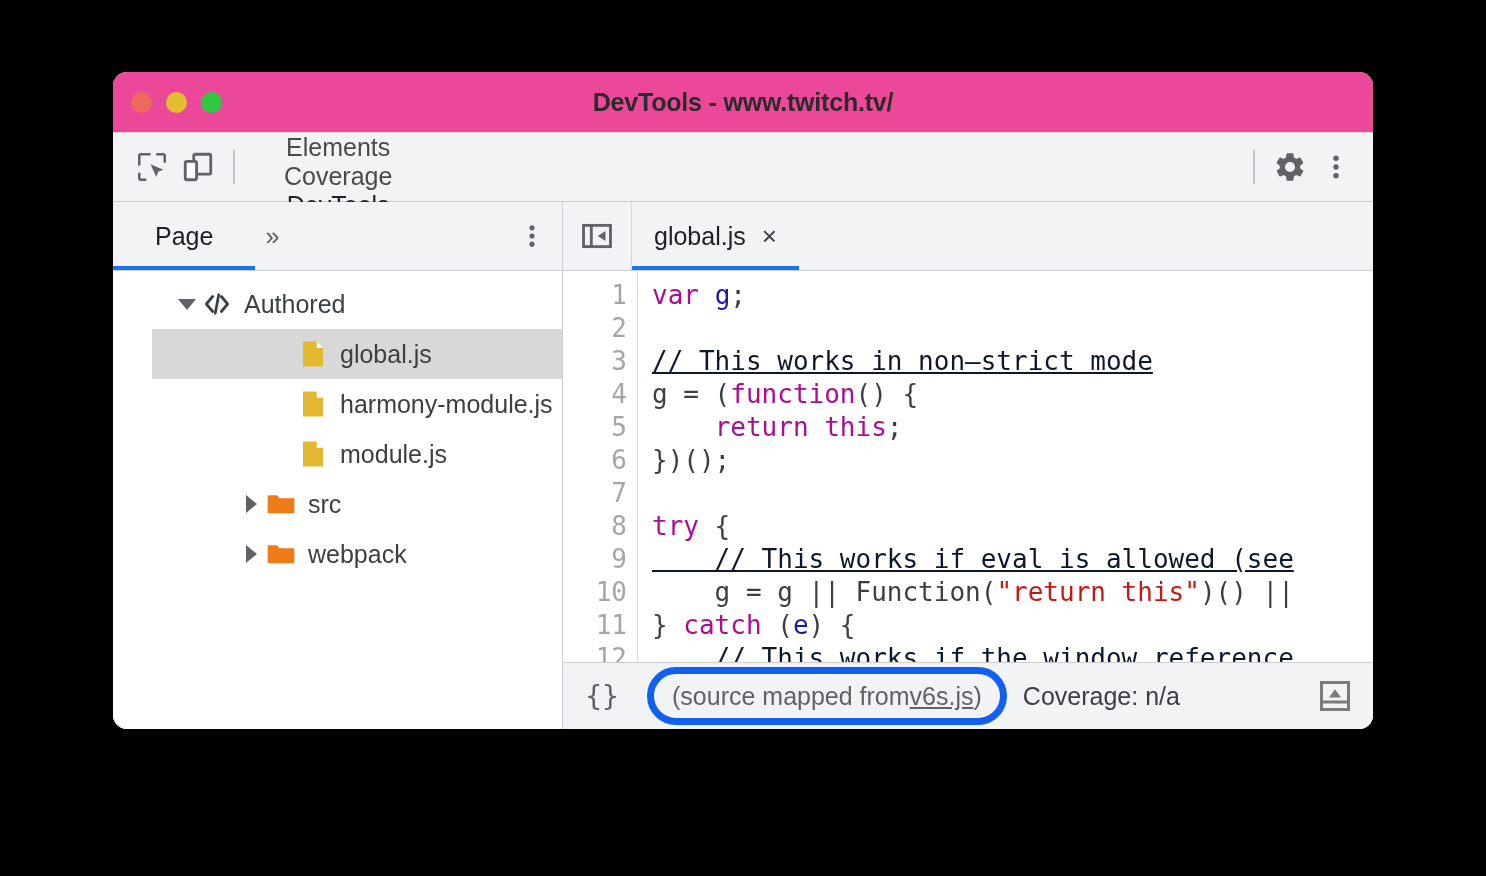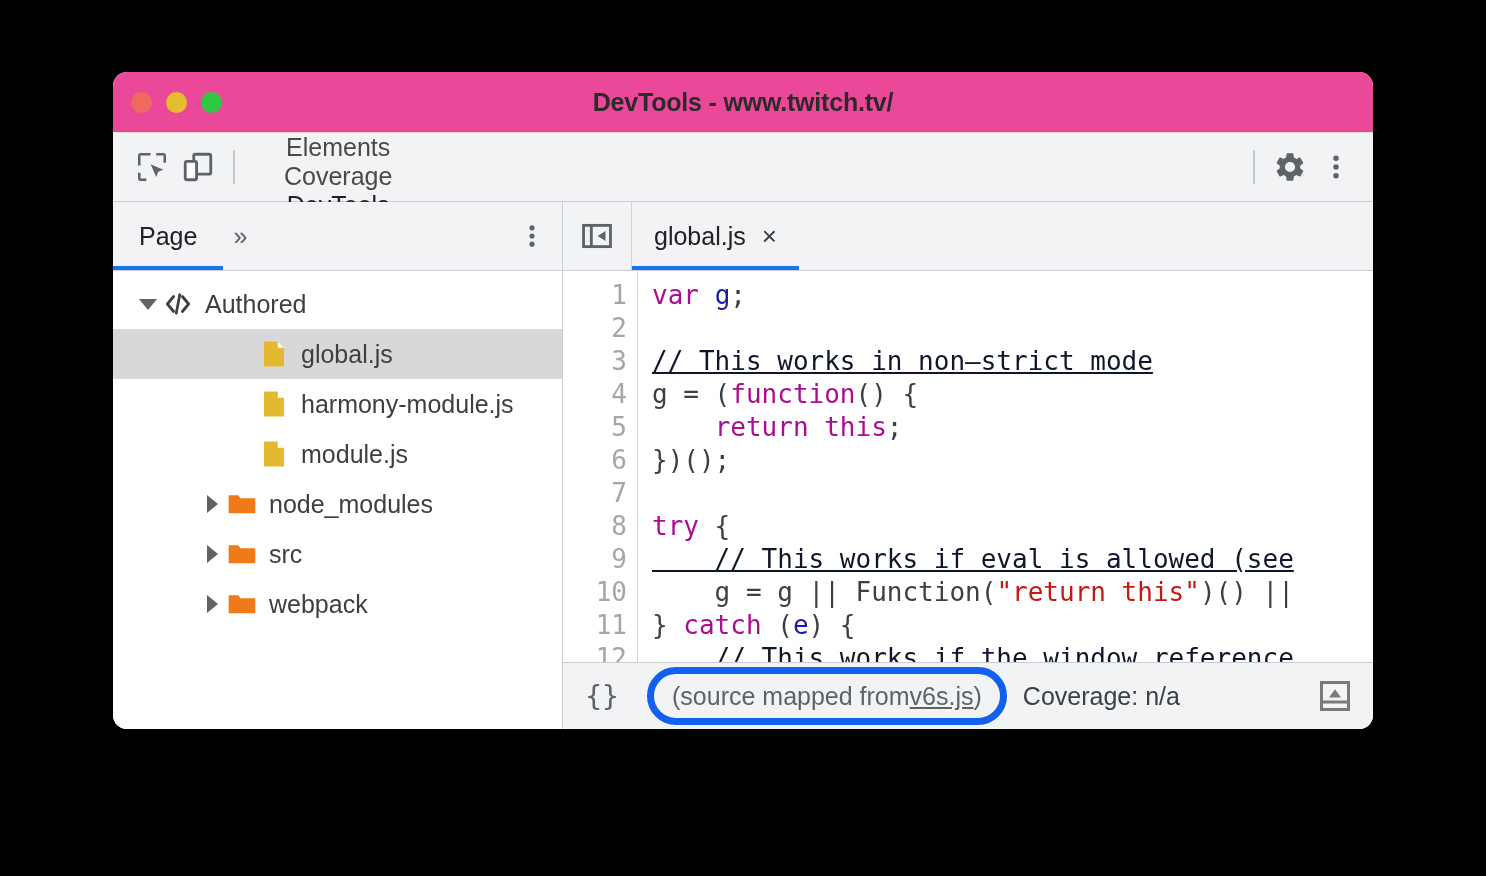--- a/index.html
+++ b/index.html
@@ -154,21 +154,21 @@
     background: #f1f3f4;
     border-bottom: 1px solid #cacdd1;
     display: flex;
     align-items: stretch;
     position: relative;
     flex: none;
   }
   .nav-tab {
     display: flex;
     align-items: center;
-    padding: 0 26px;
+    padding: 0 42px;
     font-size: 25px;
     color: #202124;
     position: relative;
     cursor: default;
   }
   .nav-tab.active::after {
     content: "";
     position: absolute;
     left: 0; right: 0; bottom: 0;
     height: 4px;
@@ -188,20 +188,21 @@
     top: 0; bottom: 0;
     display: flex;
     align-items: center;
     cursor: default;
   }
 
   #file-tree {
     flex: 1;
     overflow: hidden;
     padding-top: 8px;
+    padding-left: 39px;
   }
   .tree-row {
     display: flex;
     align-items: center;
     height: 50px;
     font-size: 25px;
     color: #3c4043;
     white-space: nowrap;
     cursor: default;
   }
@@ -493,32 +494,20 @@
           <div class="tree-row">
             <span style="width: 86px; flex: 0 0 auto;"></span>
             <span class="tw">
               <span class="tri-right"></span>
             </span>
             <span class="tree-icon">
               <svg width="32" height="32" viewBox="0 0 24 24">
       <path d="M2 5.5h7.2l1.7 2.2H22V19H2z" fill="#ef7b18"></path>
     </svg>
             </span>
-            <span class="tree-label">node_modules</span>
-          </div>
-          <div class="tree-row">
-            <span style="width: 86px; flex: 0 0 auto;"></span>
-            <span class="tw">
-              <span class="tri-right"></span>
-            </span>
-            <span class="tree-icon">
-              <svg width="32" height="32" viewBox="0 0 24 24">
-      <path d="M2 5.5h7.2l1.7 2.2H22V19H2z" fill="#ef7b18"></path>
-    </svg>
-            </span>
             <span class="tree-label">src</span>
           </div>
           <div class="tree-row">
             <span style="width: 86px; flex: 0 0 auto;"></span>
             <span class="tw">
               <span class="tri-right"></span>
             </span>
             <span class="tree-icon">
               <svg width="32" height="32" viewBox="0 0 24 24">
       <path d="M2 5.5h7.2l1.7 2.2H22V19H2z" fill="#ef7b18"></path>

